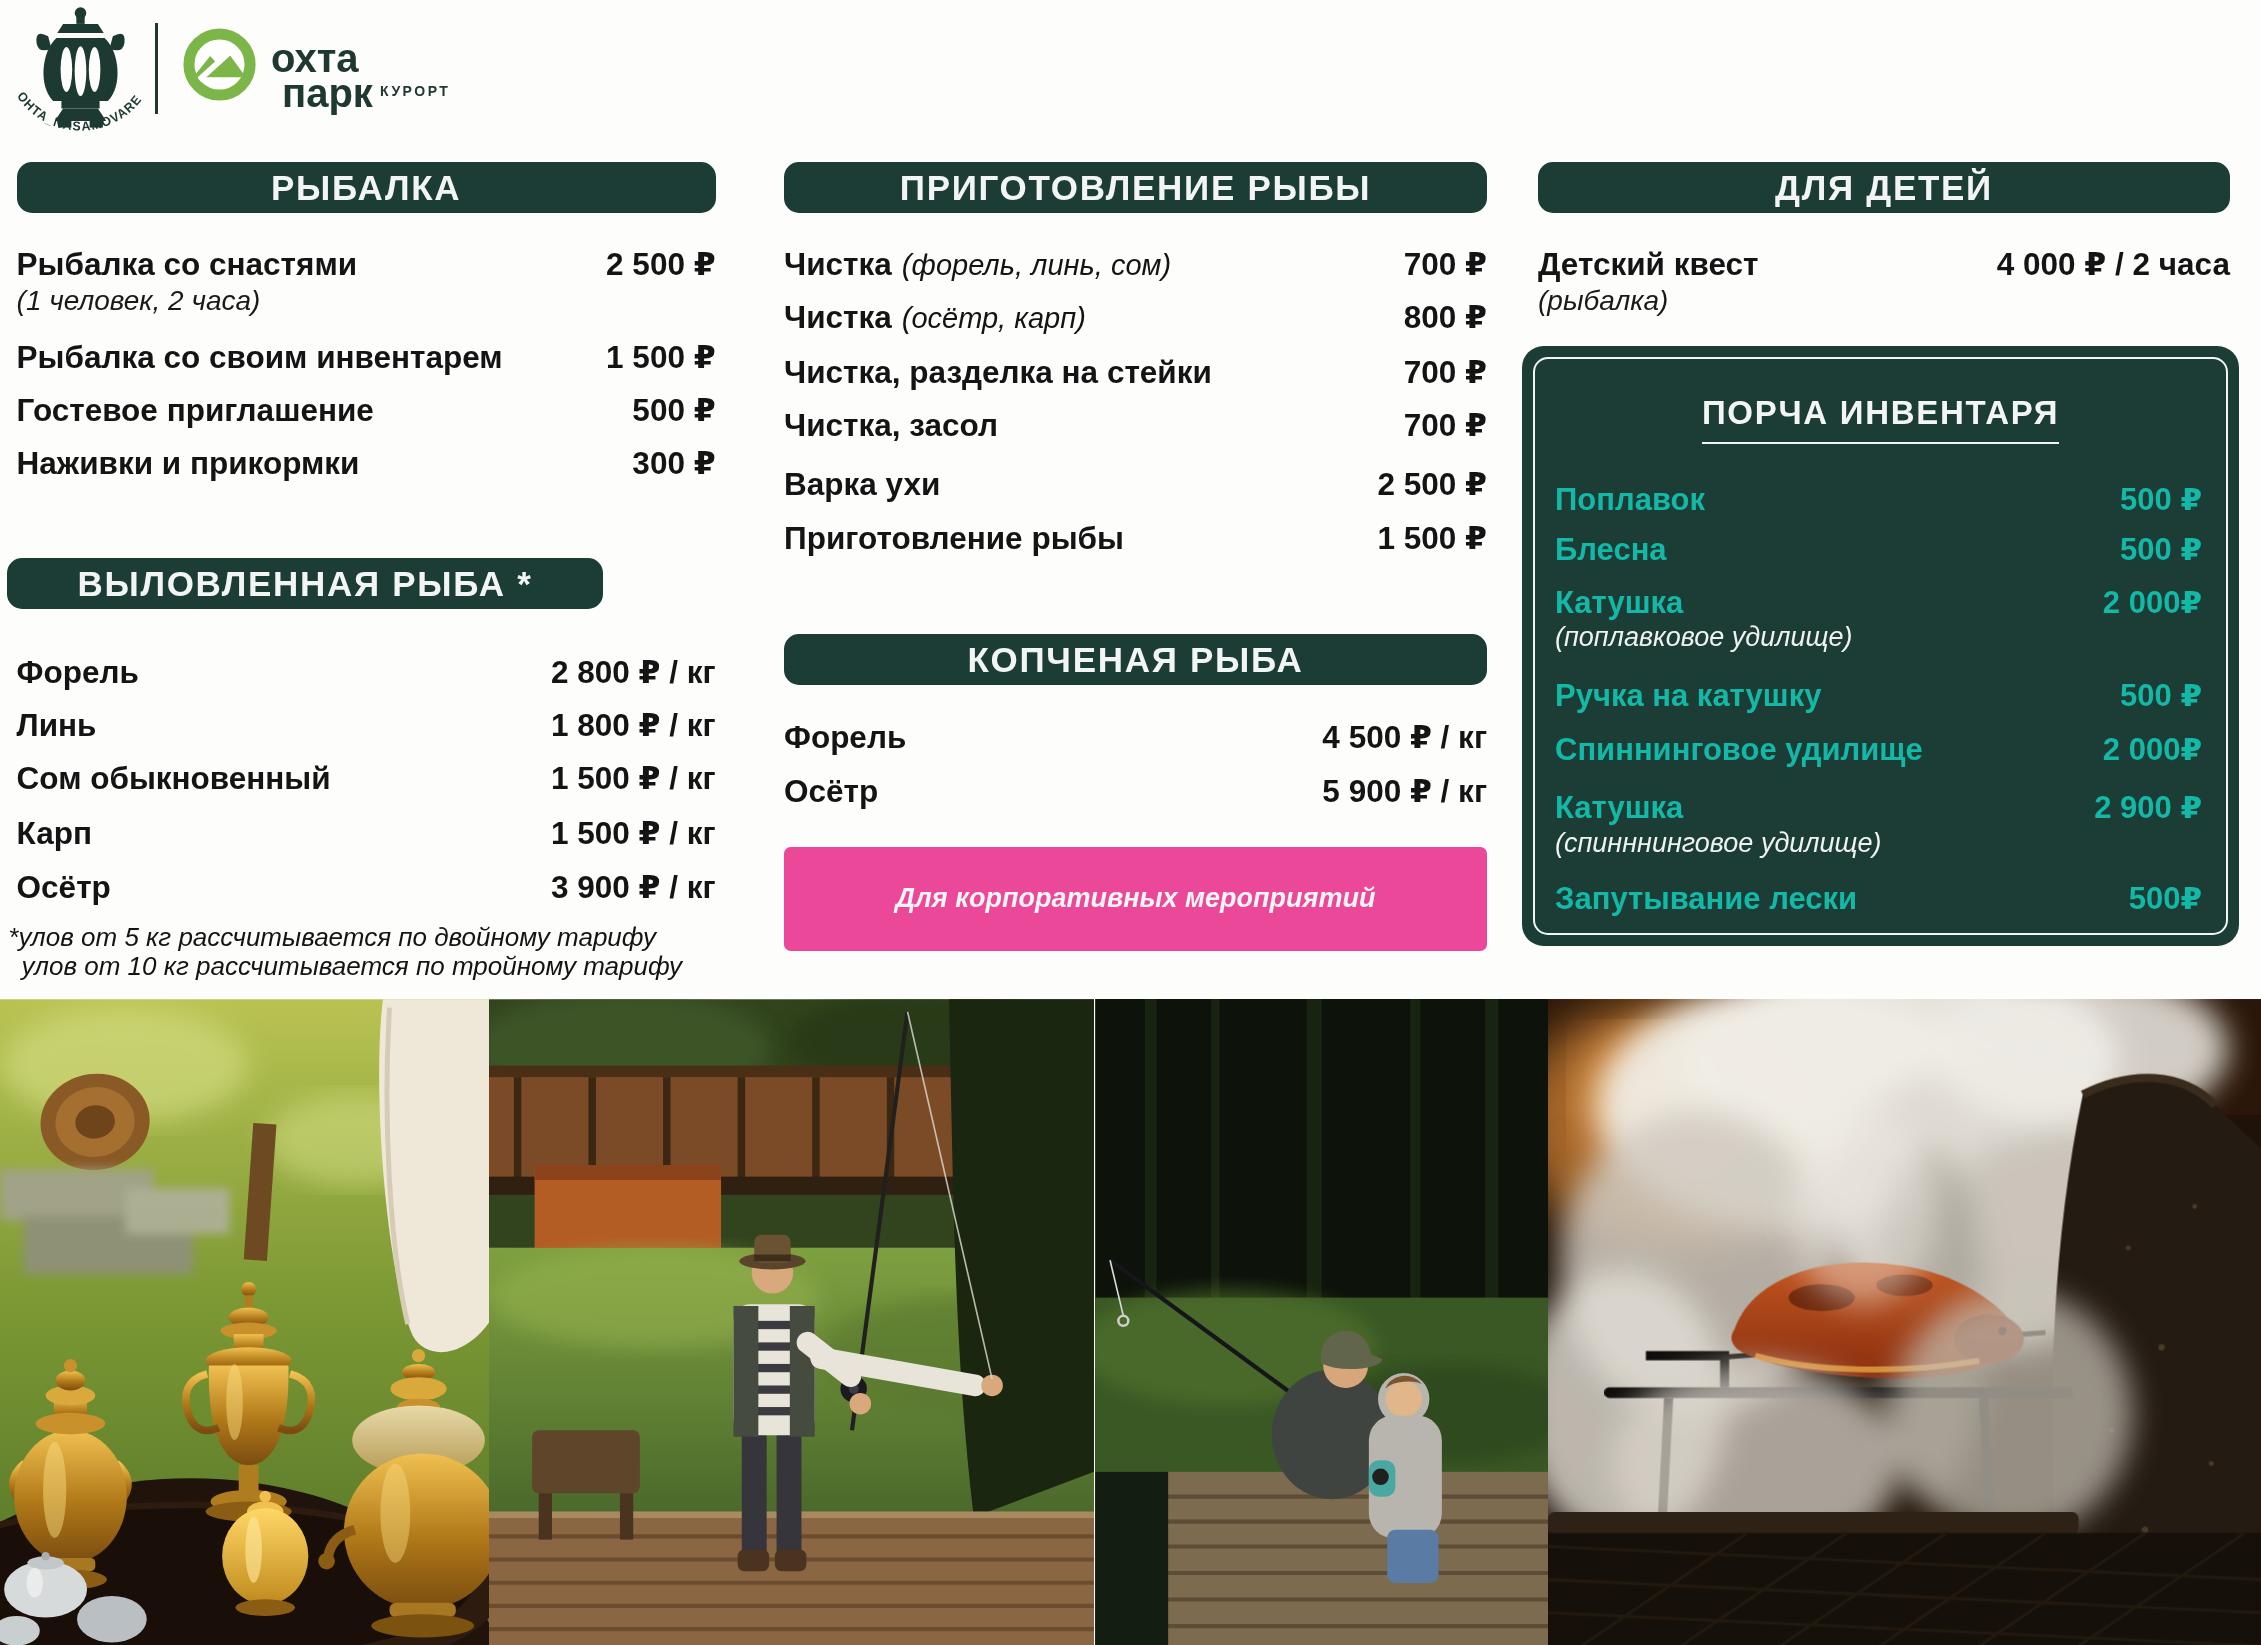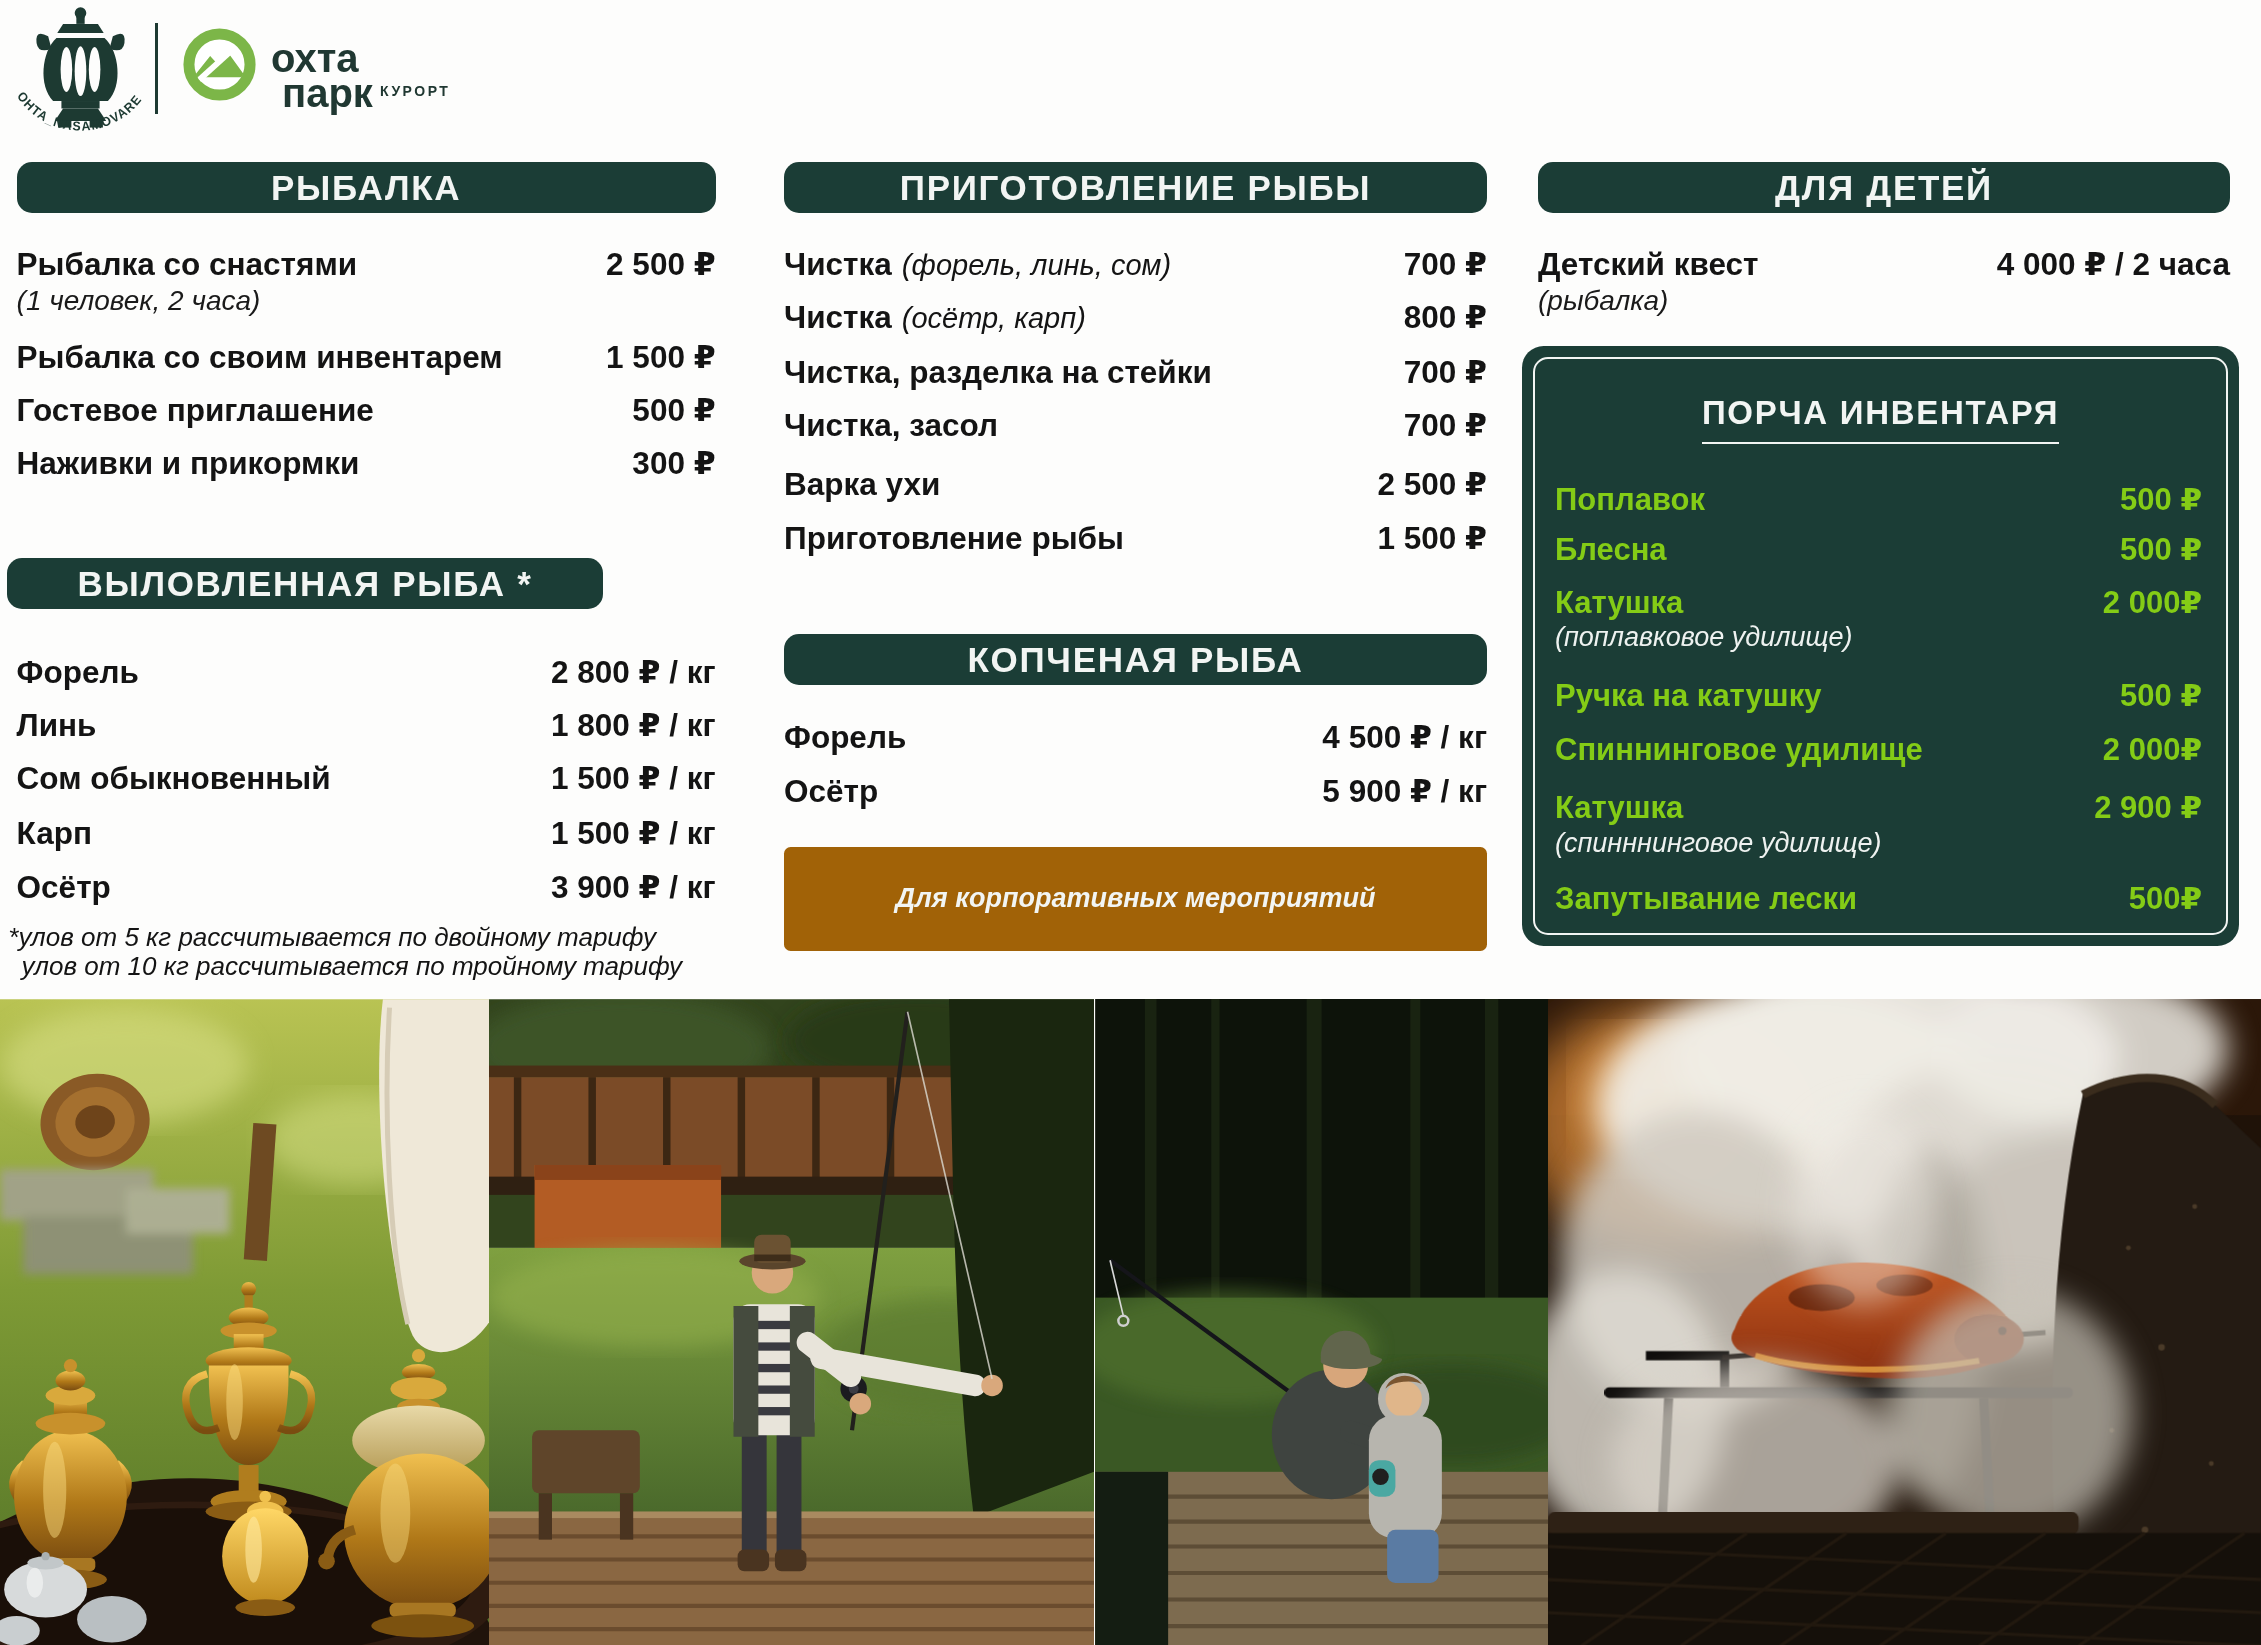--- a/index.html
+++ b/index.html
@@ -6,29 +6,29 @@
   body{width:2261px;height:1646px;font-family:"Liberation Sans","DejaVu Sans",sans-serif;}
   .page{position:relative;width:2261px;height:1646px;background:#fdfdfc;overflow:hidden;}
   .abs{position:absolute;}
   .bar{position:absolute;height:51px;background:#1b3d36;color:#f2f5f3;display:flex;align-items:center;justify-content:center;
        font-weight:bold;font-size:35px;letter-spacing:1.7px;border-radius:15px;}
   .row{position:absolute;display:flex;justify-content:space-between;align-items:baseline;
        font-weight:bold;font-size:31.5px;color:#141414;line-height:1.1;white-space:nowrap;}
   .row .inl{font-weight:500;font-style:italic;font-size:29px;margin-left:10px;}
   .sub{position:absolute;font-style:italic;font-weight:500;font-size:28px;color:#1a1a1a;white-space:nowrap;}
   .fn{position:absolute;font-style:italic;font-weight:500;font-size:26px;color:#141414;white-space:nowrap;}
-  .note{position:absolute;background:#a16207;border-radius:6.6px;color:#f2f5f3;display:flex;flex-direction:column;
+  .note{position:absolute;background:#ec4899;border-radius:6.6px;color:#f2f5f3;display:flex;flex-direction:column;
         align-items:center;justify-content:center;font-style:italic;font-weight:600;font-size:27px;line-height:1.55;}
   .panel{position:absolute;background:#1b3d36;border-radius:21.6px;}
   .panel-border{position:absolute;left:10.8px;top:10.8px;right:10.8px;bottom:10.8px;border:2.5px solid #f2f5f3;border-radius:15px;}
   .ptitle-wrap{position:absolute;left:0;top:48px;width:100%;text-align:center;}
   .ptitle{display:inline-block;color:#f2f5f3;font-weight:bold;font-size:33px;letter-spacing:1.7px;
           border-bottom:2.5px solid #f2f5f3;padding-bottom:10px;}
   .prow{position:absolute;display:flex;justify-content:space-between;align-items:flex-end;
-        font-weight:bold;font-size:31px;color:#84cc16;line-height:1.1;white-space:nowrap;}
+        font-weight:bold;font-size:31px;color:#14b8a6;line-height:1.1;white-space:nowrap;}
   .psub{position:absolute;font-style:italic;font-weight:400;font-size:27px;color:#eef2f0;white-space:nowrap;}
   .divider{position:absolute;background:#1d3a32;}
   .wordmark{position:absolute;color:#203832;font-weight:bold;line-height:1;white-space:nowrap;}
   .photo{position:absolute;top:999px;height:647px;overflow:hidden;}
   .photo svg{display:block;}
 </style>
 </head>
 <body>
 
 <div class="page">

